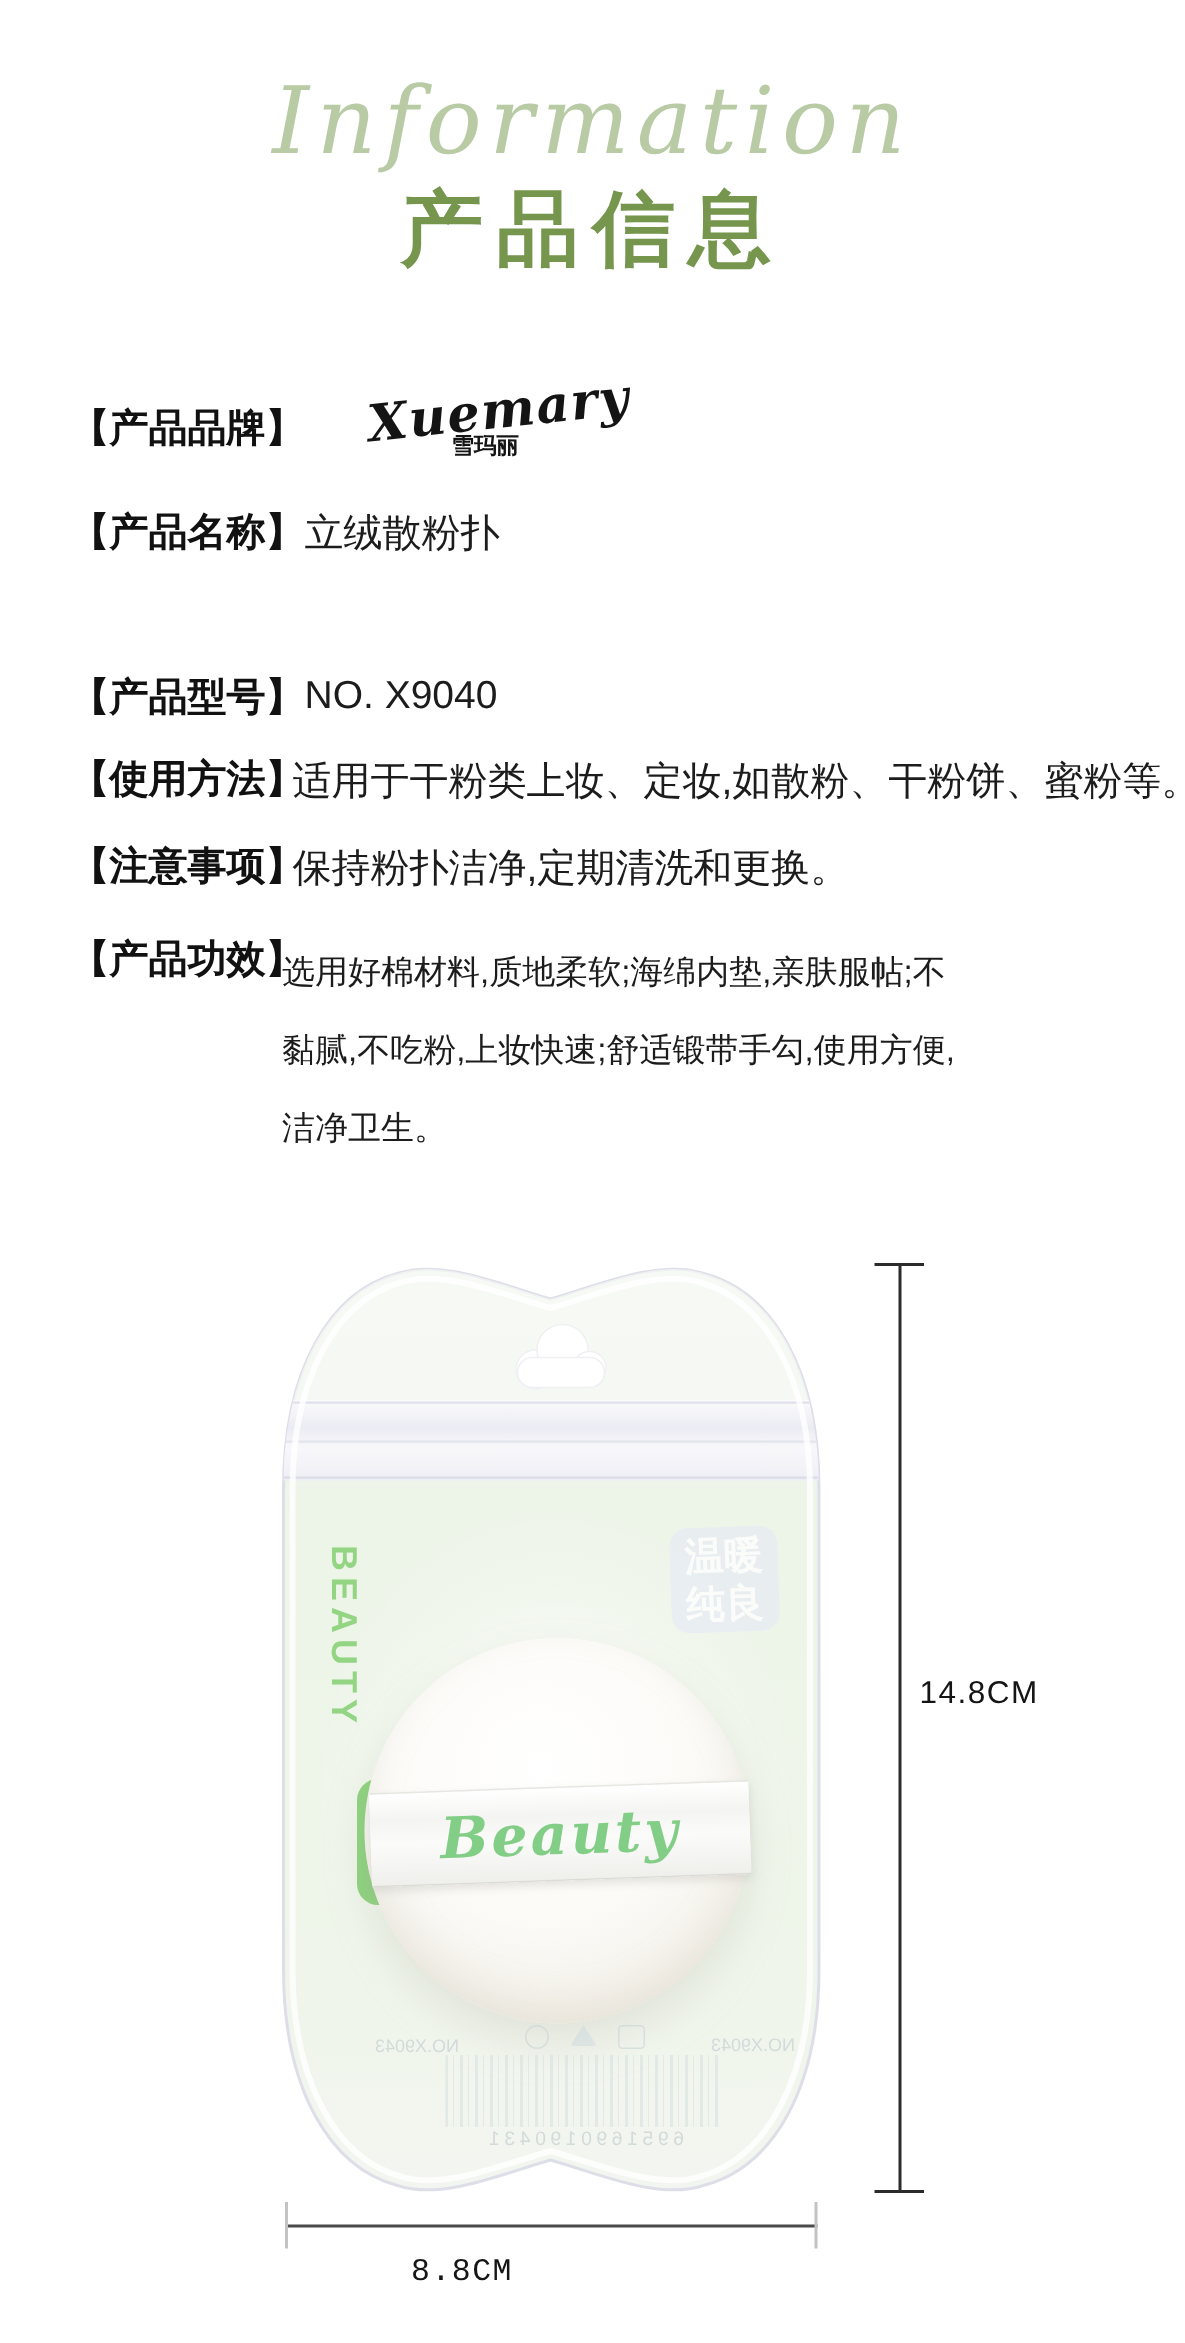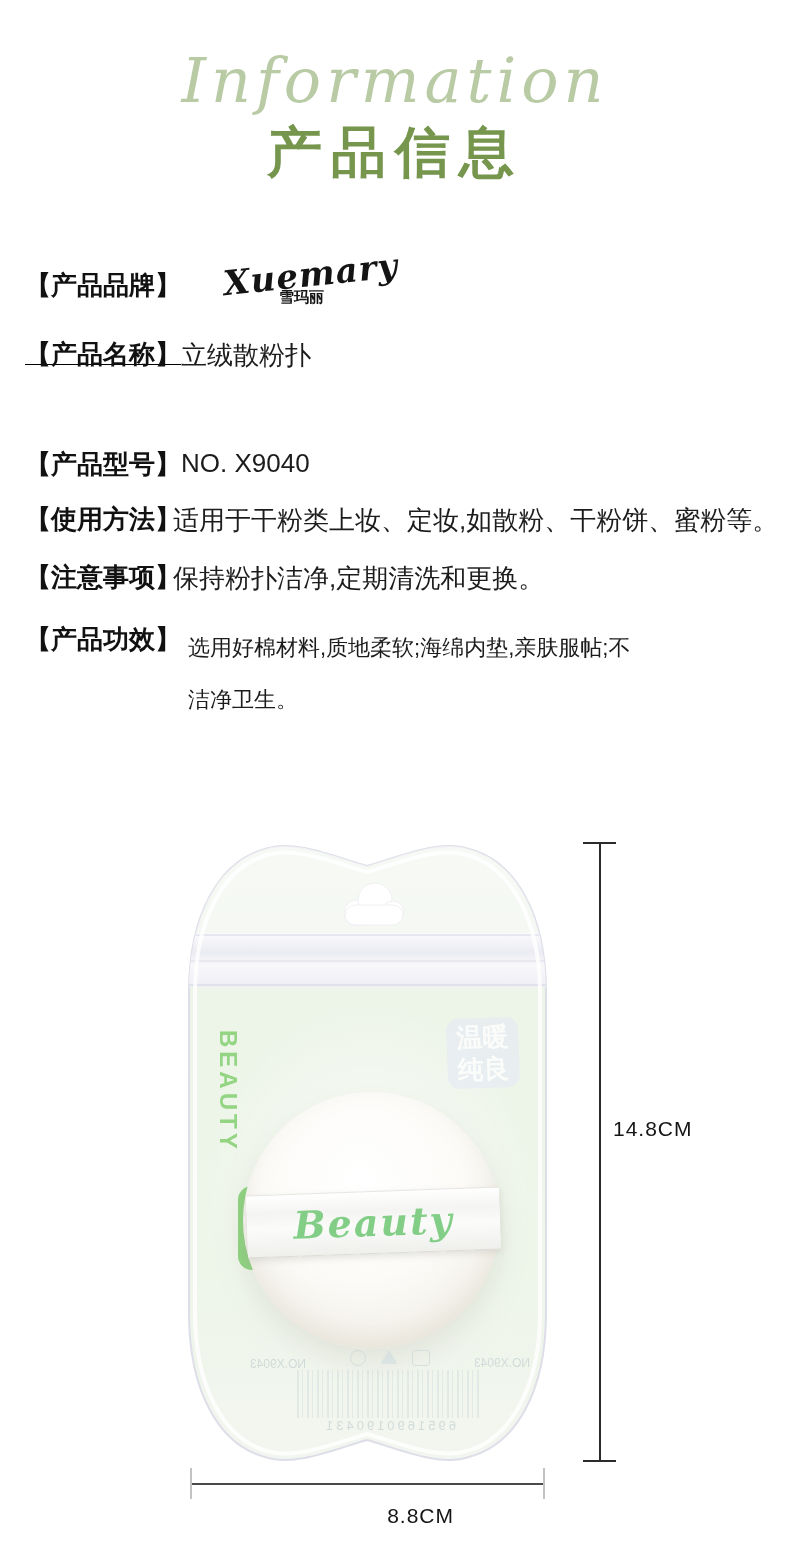--- a/index.html
+++ b/index.html
@@ -7,24 +7,24 @@
         font-family:"Liberation Sans","DejaVu Sans",sans-serif;}
 
   
   .hdr-script{position:absolute;top:44px;left:0;width:790px;text-align:center;
     font-family:"DejaVu Serif","Liberation Serif",serif;font-style:italic;font-weight:400;
     font-size:62px;color:#b9cba5;letter-spacing:5px;}
   .hdr-title{position:absolute;top:116px;left:0;width:790px;text-align:center;
     font-size:55px;font-weight:700;color:#76964e;letter-spacing:9px;}
 
   
-  .row{position:absolute;left:25px;white-space:nowrap;}
+  .row{position:absolute;left:47px;white-space:nowrap;}
   .row .lbl{font-size:26px;font-weight:700;color:#111;}
   .row .val{position:absolute;left:148px;top:1px;font-size:26px;font-weight:400;color:#1c1c1c;}
-  .r-brand{top:268px;} .r-name{top:337px;text-decoration:underline;} .r-mat{top:397px;} .r-model{top:447px;}
+  .r-brand{top:268px;} .r-name{top:337px;} .r-mat{top:397px;} .r-model{top:447px;}
   .r-use{top:502px;} .r-note{top:560px;} .r-effect{top:622px;}
   .effect-lines{position:absolute;left:188px;top:622px;width:580px;}
   .effect-lines div{font-size:22px;color:#1c1c1c;line-height:52px;white-space:nowrap;}
 
   
   .logo{position:absolute;left:198px;top:-12px;width:140px;height:60px;}
   .logo-x{display:block;font-family:"DejaVu Serif","Liberation Serif",serif;font-style:italic;
     font-weight:700;font-size:34px;color:#141414;transform:rotate(-6deg);letter-spacing:1px;}
   .logo-cn{display:block;position:absolute;left:56px;top:32px;font-size:15px;font-weight:700;color:#141414;text-align:center;}
 
@@ -66,21 +66,21 @@
   
   .dim{position:absolute;background:#2b2b2b;}
   .dim-v{left:599px;top:843px;width:2px;height:619px;}
   .dim-vt{left:583px;top:842px;width:33px;height:2px;}
   .dim-vb{left:583px;top:1460px;width:33px;height:2px;}
   .dim-h{left:191px;top:1483px;width:354px;height:2px;background:#4a4a4a;}
   .dim-hl{left:190px;top:1468px;width:2px;height:31px;background:#c3c3c3;}
   .dim-hr{left:543px;top:1468px;width:2px;height:31px;background:#c3c3c3;}
   .dim-lab{position:absolute;font-size:21px;color:#151515;letter-spacing:1px;}
   .lab-h{left:613px;top:1117px;}
-  .lab-w{left:294px;top:1504px;width:160px;text-align:right;}
+  .lab-w{left:274px;top:1504px;width:160px;text-align:left;font-family:Liberation Mono, monospace;}
 </style>
 </head>
 <body>
 
 <div class="page">
 
   <div class="hdr-script">Information</div>
   <div class="hdr-title">产品信息</div>
 
   <div class="row r-brand">
@@ -105,20 +105,21 @@
   </div>
   <div class="row r-note">
     <span class="lbl">【注意事项】</span>
     <span class="val">保持粉扑洁净,定期清洗和更换。</span>
   </div>
   <div class="row r-effect">
     <span class="lbl">【产品功效】</span>
   </div>
   <div class="effect-lines">
     <div>选用好棉材料,质地柔软;海绵内垫,亲肤服帖;不</div>
+    <div>黏腻,不吃粉,上妆快速;舒适锻带手勾,使用方便,</div>
     <div>洁净卫生。</div>
   </div>
 
   <svg class="bag-svg" width="365" height="620" viewBox="0 0 365 620">
     <defs>
       <linearGradient id="bagGrad" x1="0" y1="0" x2="0" y2="1">
         <stop offset="0" stop-color="#f5f8f3"></stop>
         <stop offset="0.25" stop-color="#edf4e8"></stop>
         <stop offset="0.7" stop-color="#eef5e9"></stop>
         <stop offset="1" stop-color="#f3f6f0"></stop>

